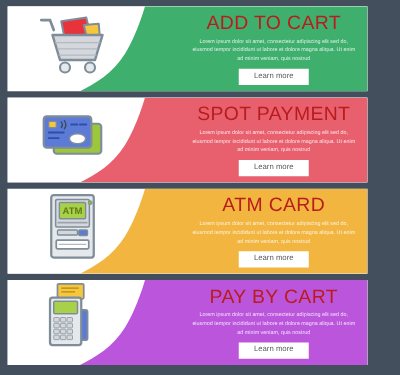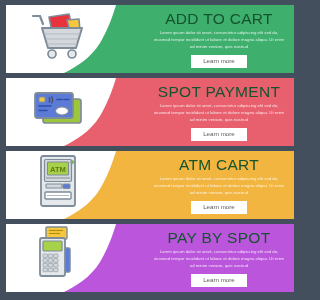--- a/index.html
+++ b/index.html
@@ -31,21 +31,21 @@
     left: 138px; top: 0;
     width: 150px; height: 68px;
     display: flex;
     flex-direction: column;
     align-items: center;
     justify-content: center;
     text-align: center;
     padding: 3px 4px 2px 4px;
   }
   .banner-title {
-    color: #14532d;
+    color: #b91c1c;
     font-size: 15.5px;
     font-weight: 300;
     letter-spacing: 0.3px;
     line-height: 1;
     margin-bottom: 3px;
     white-space: nowrap;
   }
   .banner-desc {
     color: rgba(255,255,255,0.82);
     font-size: 4.3px;
@@ -140,21 +140,21 @@
         <text x="25" y="19.6" font-family="Liberation Sans, sans-serif" font-size="7.6" font-weight="bold" fill="#5f7a14" text-anchor="middle">ATM</text>
         <line x1="13" y1="26" x2="37" y2="26" stroke="#9aa3ab" stroke-width="1.4"></line>
         <rect x="37.5" y="8.5" width="3.2" height="3.2" rx="1.6" fill="#7ac143" stroke="#7f8c99" stroke-width="0.7"></rect>
         <rect x="13" y="32" width="16" height="4" rx="0.8" fill="#d4d8dd" stroke="#7f8c99" stroke-width="1.1"></rect>
         <rect x="30" y="32" width="7" height="4.4" rx="0.8" fill="#5B7BD6" stroke="#7f8c99" stroke-width="1.1"></rect>
         <rect x="12" y="40" width="26" height="7" rx="1" fill="#ffffff" stroke="#7f8c99" stroke-width="1.4"></rect>
         <line x1="14" y1="43.5" x2="36" y2="43.5" stroke="#b2b9c0" stroke-width="1"></line>
       </svg>
     </div>
     <div class="banner-content">
-      <div class="banner-title">ATM CART</div>
+      <div class="banner-title">ATM CARD</div>
       <div class="banner-desc">Lorem ipsum dolor sit amet, consectetur adipiscing elit sed do, eiusmod tempor incididunt ut labore et dolore magna aliqua. Ut enim ad minim veniam, quis nostrud</div>
       <button class="learn-btn">Learn more</button>
     </div>
   </div>
 
   <div class="banner">
     <svg class="banner-bg" viewBox="0 0 288 68" preserveAspectRatio="none">
       <rect x="0" y="0" width="288" height="68" fill="#ffffff"></rect>
       <path d="M288,0 L110,0 C110,0 104,22 94,38 C84,54 70,62 58,68 L288,68 Z" fill="#BB56DC"></path>
     </svg>
@@ -176,19 +176,19 @@
           <rect x="13" y="39.4" width="4.4" height="3.6" rx="0.5"></rect>
           <rect x="18.3" y="39.4" width="4.4" height="3.6" rx="0.5"></rect>
           <rect x="23.6" y="39.4" width="4.4" height="3.6" rx="0.5"></rect>
           <rect x="13" y="44.1" width="4.4" height="3.6" rx="0.5"></rect>
           <rect x="18.3" y="44.1" width="4.4" height="3.6" rx="0.5"></rect>
           <rect x="23.6" y="44.1" width="4.4" height="3.6" rx="0.5"></rect>
         </g>
       </svg>
     </div>
     <div class="banner-content">
-      <div class="banner-title">PAY BY SPOT</div>
+      <div class="banner-title">PAY BY CART</div>
       <div class="banner-desc">Lorem ipsum dolor sit amet, consectetur adipiscing elit sed do, eiusmod tempor incididunt ut labore et dolore magna aliqua. Ut enim ad minim veniam, quis nostrud</div>
       <button class="learn-btn">Learn more</button>
     </div>
   </div>
 
 </div>
 
 </body></html>

